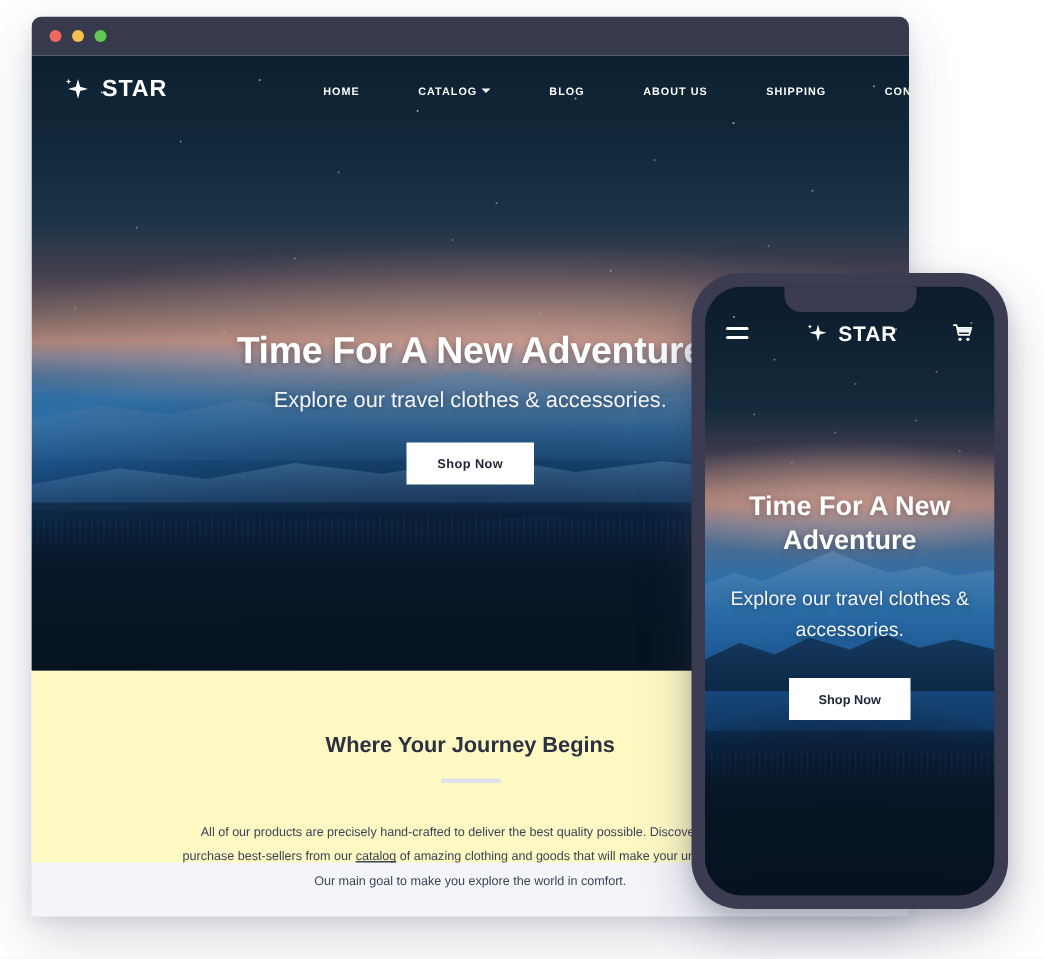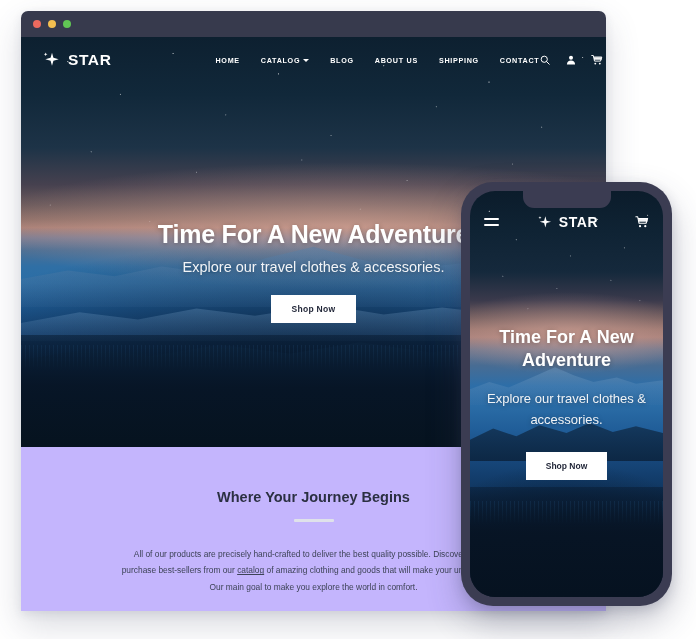--- a/index.html
+++ b/index.html
@@ -143,21 +143,21 @@
     display: flex;
     align-items: center;
     padding: 0 19px 0 20px;
   }
   .brand { display: flex; align-items: center; gap: 7px; }
   .brand-mark { width: 20px; height: 20px; display: block; }
   .brand-text {
     color: #fff; font-size: 15.5px; font-weight: bold; letter-spacing: .6px;
   }
   .nav-links {
-    display: flex; align-items: center; gap: 21px;
+    display: flex; align-items: center; gap: 39px;
     margin: 0 auto 0 104px;
   }
   .nav-link {
     color: #ffffff; font-size: 7.2px; font-weight: bold; letter-spacing: .7px;
     text-transform: uppercase; white-space: nowrap;
     display: flex; align-items: center; gap: 3px;
     text-decoration: none;
   }
   .caret {
     width: 0; height: 0;
@@ -199,24 +199,24 @@
     font-weight: bold;
     letter-spacing: .3px;
     padding: 9px 21px;
     border: none;
     cursor: pointer;
     font-family: "Liberation Sans", sans-serif;
   }
 
   
   .content {
-    background: #c4b5fd;
+    background: #fef9c3;
     padding: 42px 60px 12px 60px;
     text-align: center;
-    height: 164px;
+    height: 128px;
     box-sizing: border-box;
   }
   .section-title {
     color: #2b3042;
     font-size: 14.5px;
     font-weight: bold;
     margin: 0 0 14px 0;
   }
   .divider {
     width: 40px; height: 3px;

